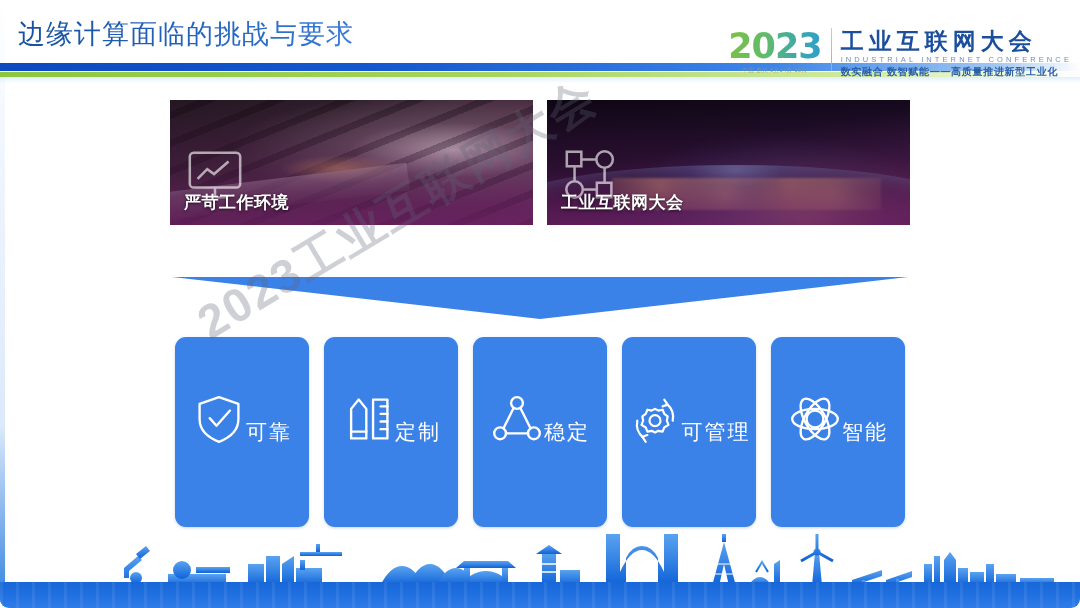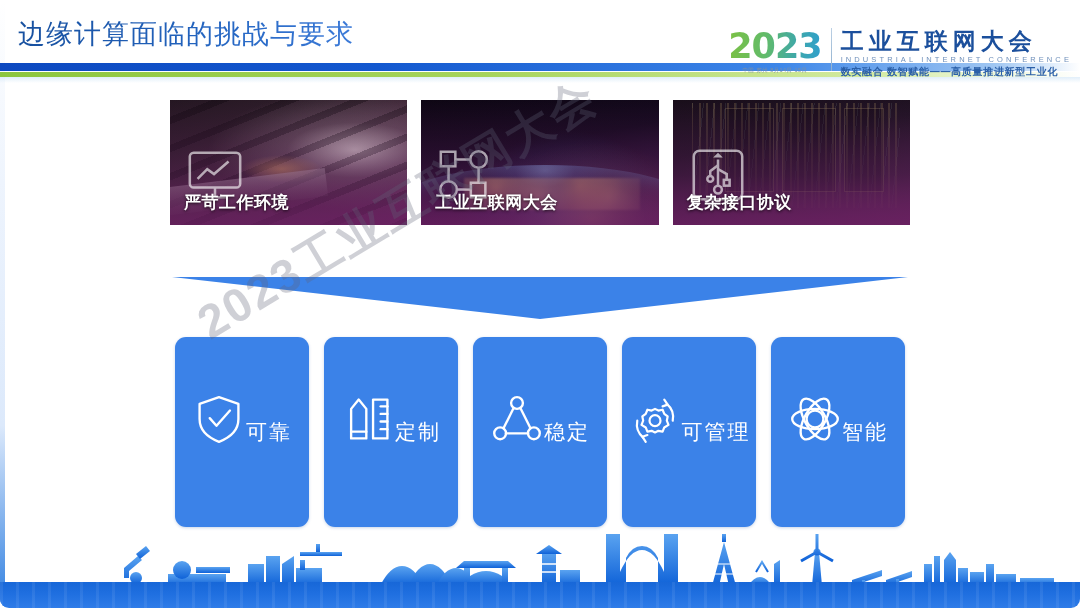--- a/index.html
+++ b/index.html
@@ -199,40 +199,20 @@
         <circle cx="14" cy="47" r="8.5"></circle>
         <rect x="37" y="40" width="15" height="15"></rect>
         <path d="M21 16 H36"></path>
           <path d="M14 23 V38"></path>
         <path d="M45 25 V40"></path>
           <path d="M23 47 H37"></path>
       </svg>
       <div class="photo-label">工业互联网大会</div>
     </div>
 
-    <div class="photo-card">
-      <div class="photo-bg ph3">
-        <div class="racks"></div>
-        <div class="panel1"></div>
-          <div class="panel2"></div>
-          <div class="panel3"></div>
-      </div>
-      <div class="photo-tint"></div>
-      <svg class="photo-icon" viewBox="0 0 64 64" fill="none" stroke="#ffffff" stroke-width="2.6">
-        <rect x="7" y="7" width="50" height="50" rx="6"></rect>
-        <path d="M32 16 L32 44"></path>
-        <circle cx="32" cy="47" r="4"></circle>
-        <path d="M32 22 L24 28 L24 34"></path>
-        <circle cx="24" cy="36" r="3"></circle>
-        <path d="M32 26 L41 31 L41 37"></path>
-        <rect x="38" y="37" width="6" height="6"></rect>
-        <path d="M27 14 L32 9 L37 14 Z" fill="#ffffff" stroke="none"></path>
-      </svg>
-      <div class="photo-label">复杂接口协议</div>
-    </div>
   </div>
 
   <svg class="chevron" viewBox="0 0 736 42" preserveAspectRatio="none">
     <polygon points="0,0 736,0 368,42" fill="#3b82e8"></polygon>
   </svg>
 
   <div class="feature-row">
 
     <div class="feature-card">
       <svg class="feature-icon" viewBox="0 0 64 64" fill="none" stroke="#ffffff" stroke-width="2.8" stroke-linecap="round" stroke-linejoin="round">

